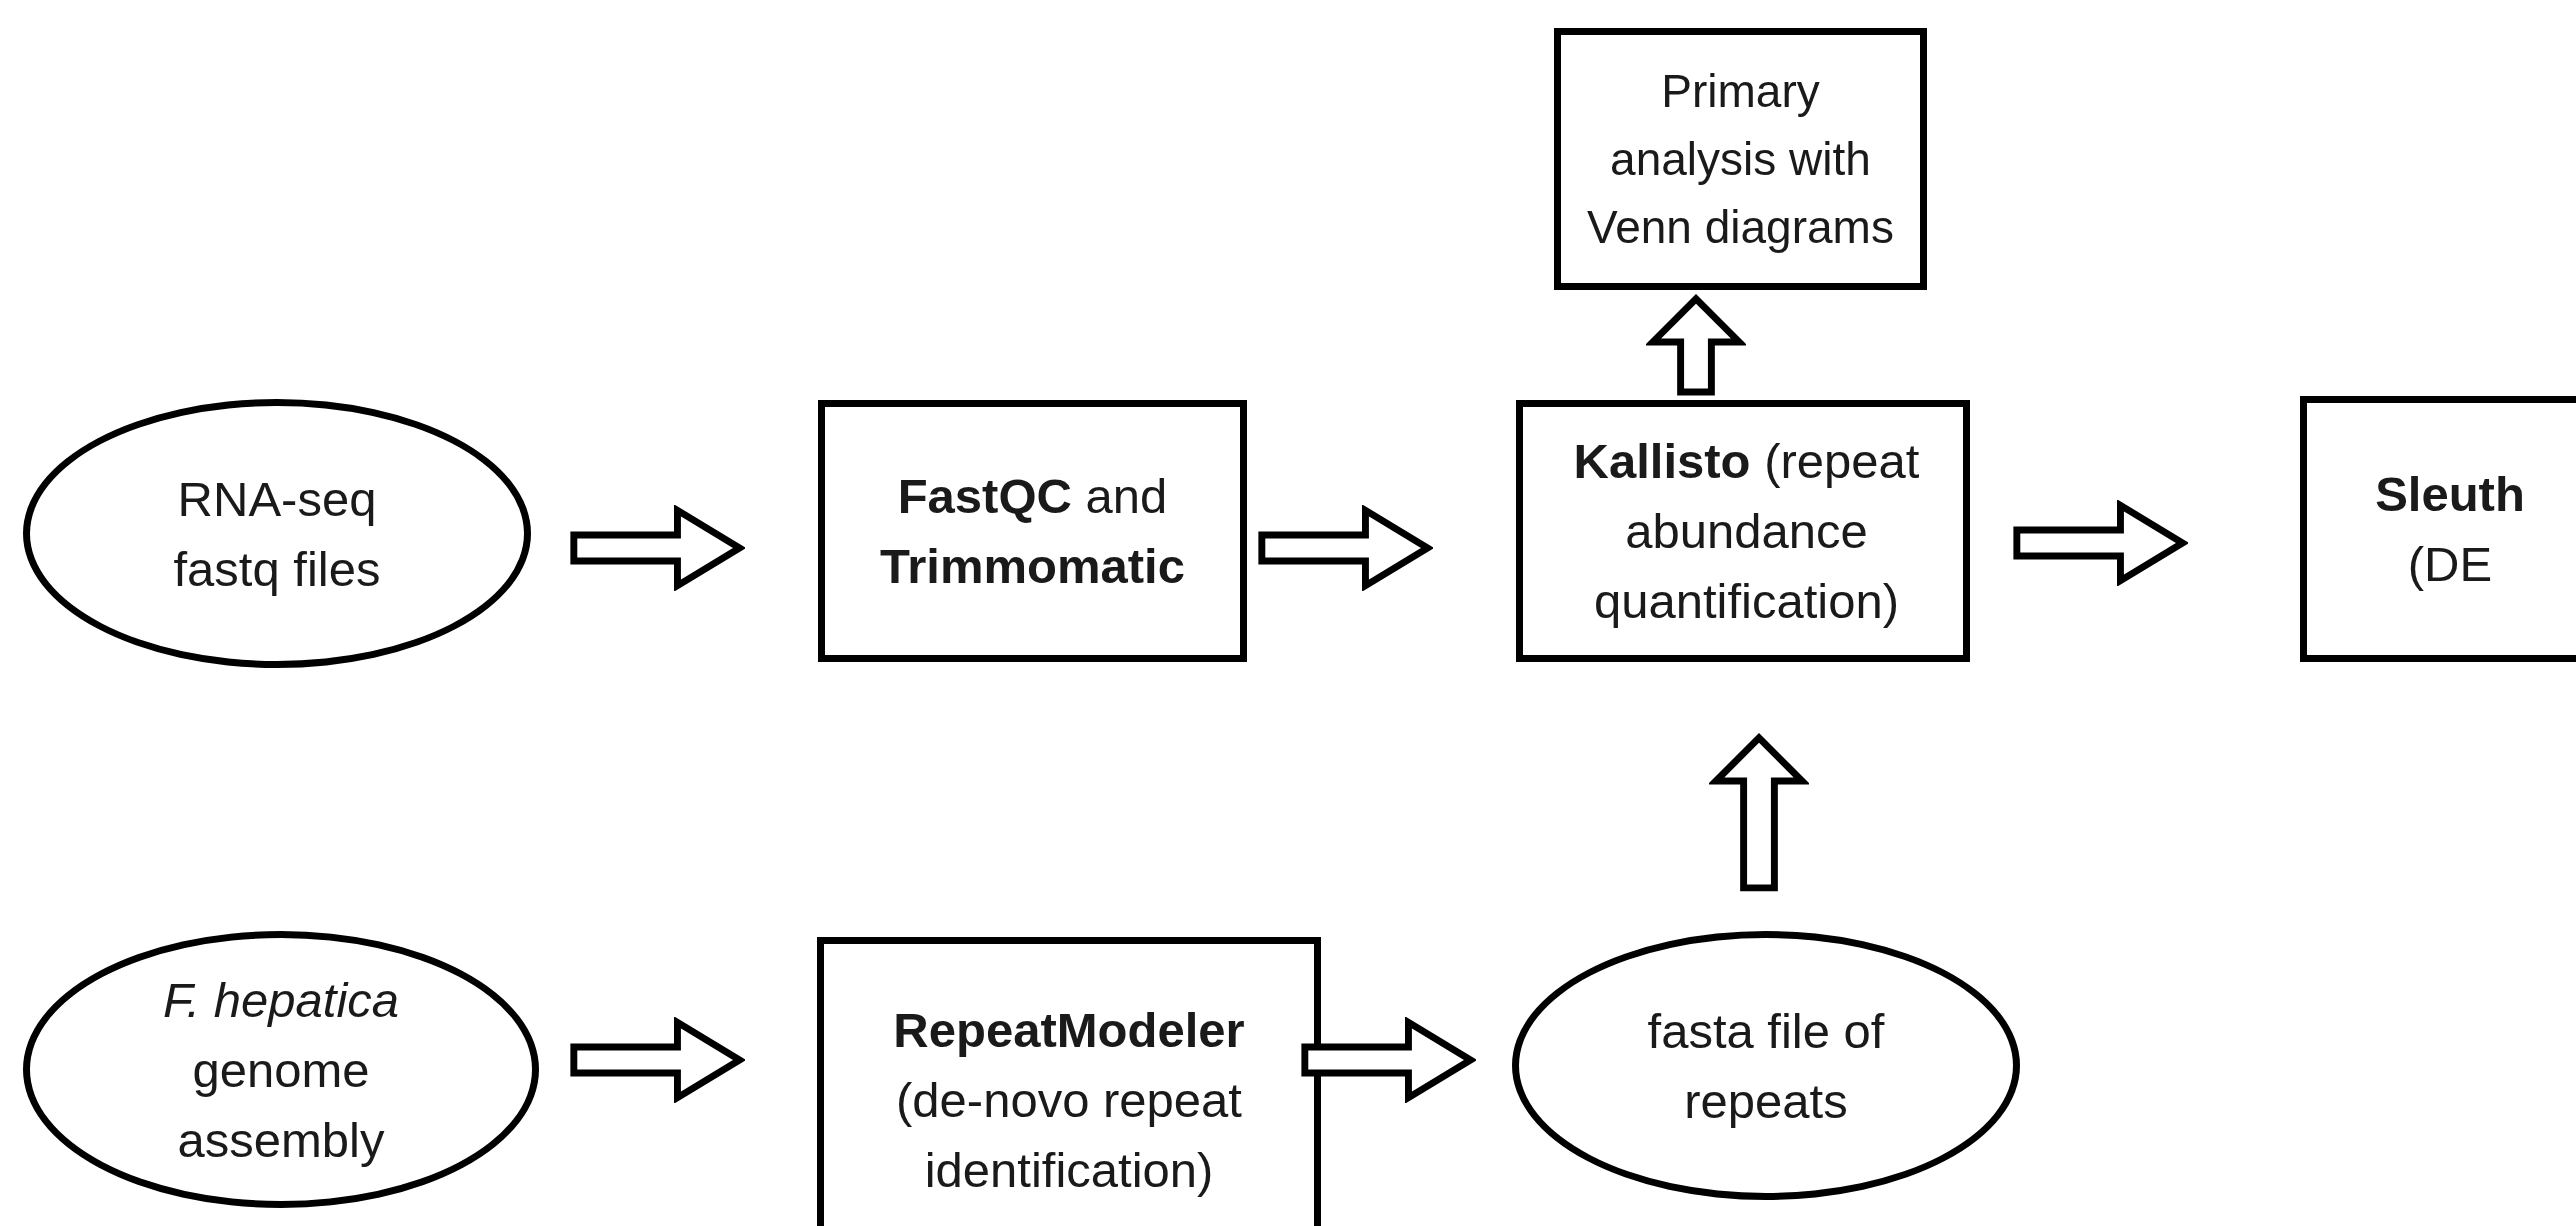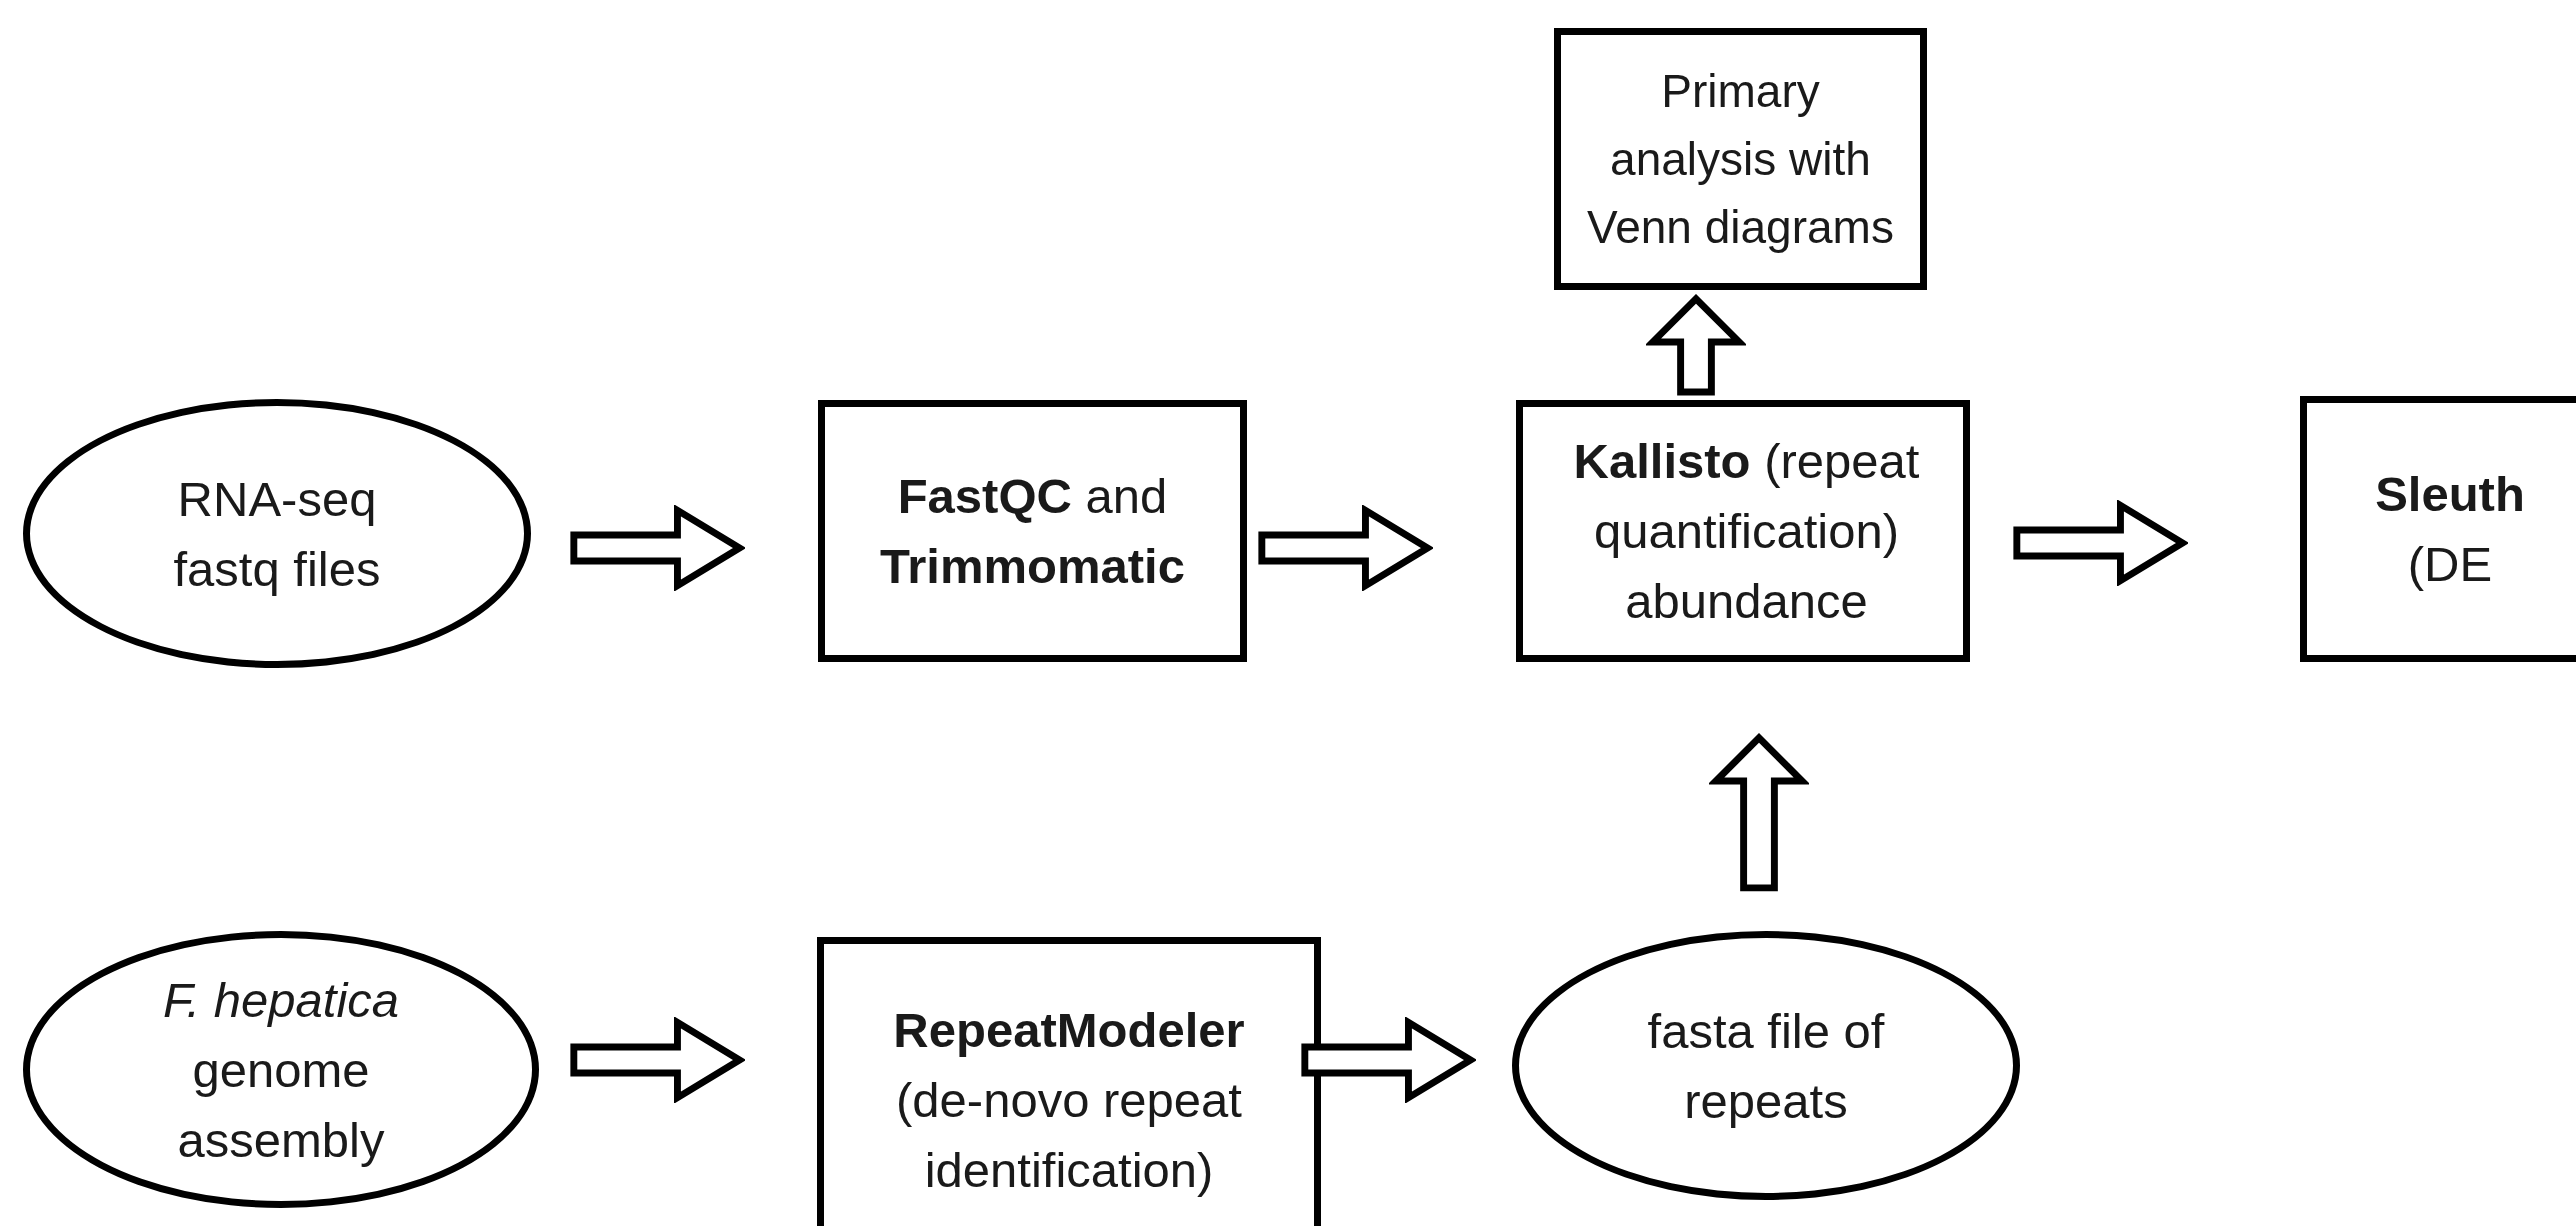--- a/index.html
+++ b/index.html
@@ -70,22 +70,22 @@
     <div class="line"><span class="b">FastQC</span><span> and</span></div>
     <div class="line"><span class="b">Trimmomatic</span></div>
   </div>
 
   <svg class="arrow" style="left:1258px;top:505px;" width="175" height="86" viewBox="0 0 228 112">
     <polygon points="5,39 140,39 140,7 221,56 140,105 140,73 5,73"></polygon>
   </svg>
 
   <div class="node box" style="left:1472px;top:400px;width:454px;height:262px;padding-left:7px;">
     <div class="line"><span class="b">Kallisto</span><span> (repeat</span></div>
+    <div class="line">abundance</div>
     <div class="line">quantification)</div>
-    <div class="line">abundance</div>
   </div>
 
   <svg class="arrow" style="left:2013px;top:500px;" width="175" height="86" viewBox="0 0 228 112">
     <polygon points="5,39 140,39 140,7 221,56 140,105 140,73 5,73"></polygon>
   </svg>
 
   <div class="node box" style="left:2256px;top:396px;width:300px;height:266px;">
     <div class="line"><span class="b">Sleuth</span></div>
     <div class="line">(DE</div>
   </div>

